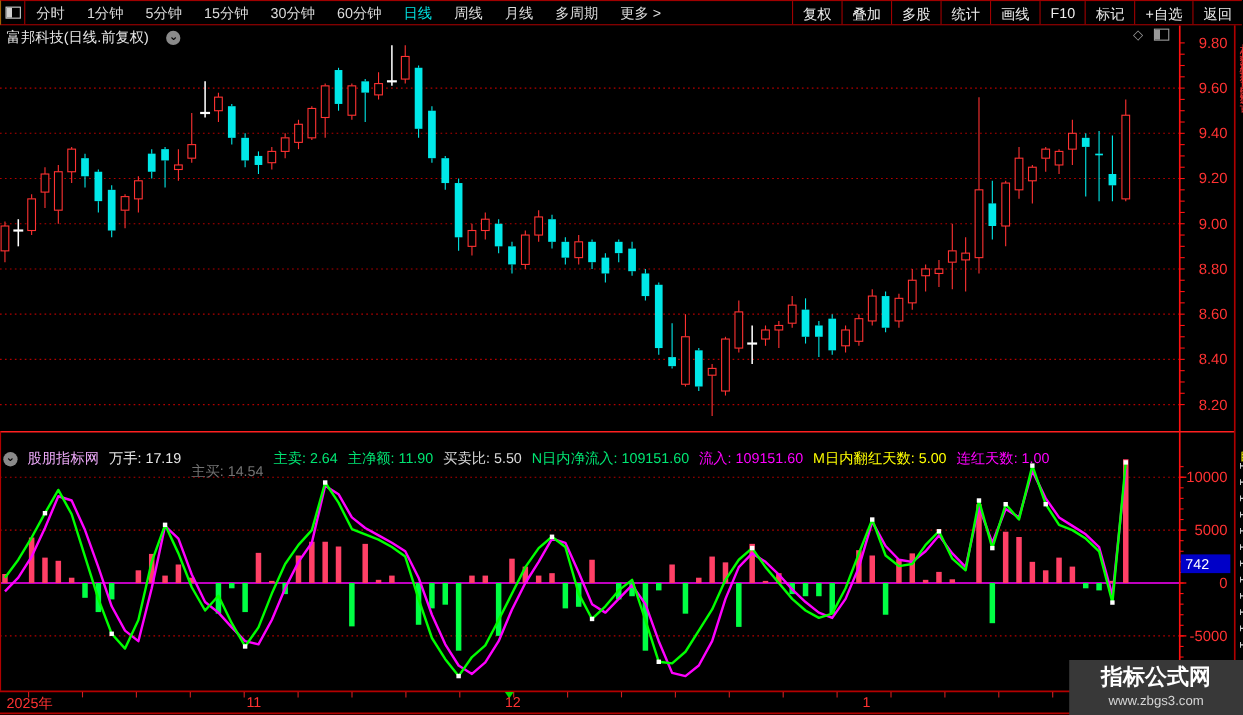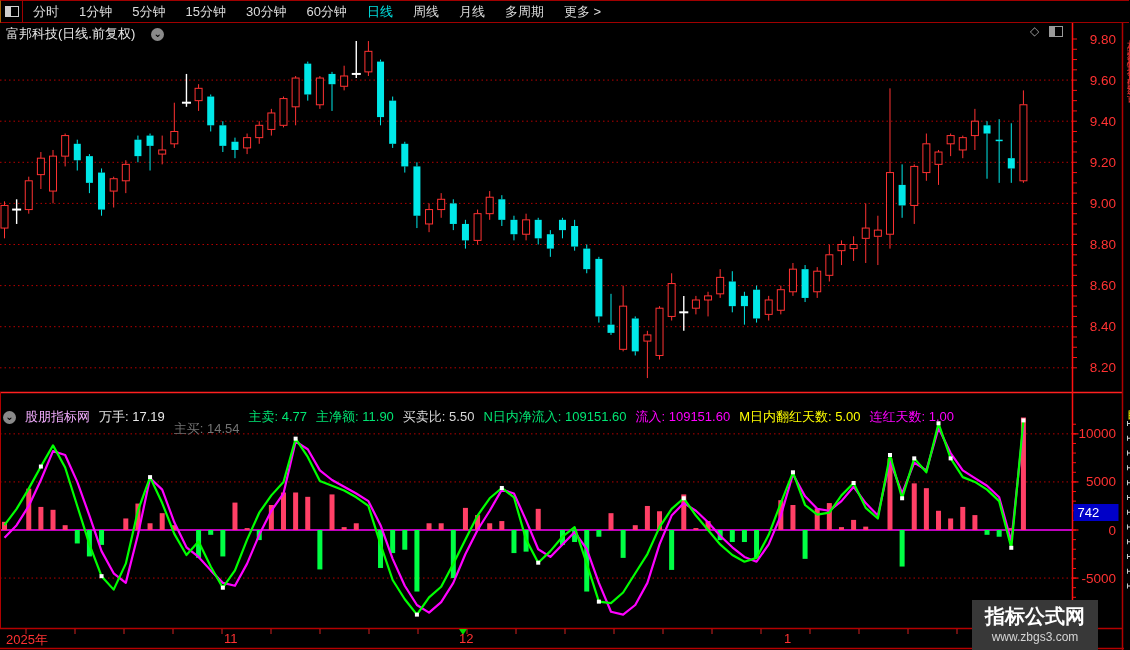--- a/index.html
+++ b/index.html
@@ -24,21 +24,21 @@
         font-size:10px;line-height:12px;text-align:center;font-weight:bold;}
   .ticons{position:absolute;top:24px;left:1030px;z-index:3;color:#9a9a9a;font-size:12px;display:flex;gap:10px;align-items:center;}
   .wini2{display:inline-block;width:12px;height:9px;border:1px solid #9a9a9a;background:linear-gradient(90deg,#9a9a9a 0 5px,#000 5px);}
   
   .ind-hdr{position:absolute;left:3px;top:396px;z-index:3;display:flex;align-items:center;gap:9px;font-size:13px;white-space:nowrap;}
   .ind-hdr .site{color:#f0abfc;}
   .ind-hdr .fld{display:inline-block;}
   
   .date-label{position:absolute;z-index:3;color:#ff3232;font-size:13px;top:631px;}
   
-  .wm{position:absolute;left:972px;top:600px;width:126px;height:50px;background:#383838;z-index:4;
+  .wm{position:absolute;left:972px;top:600px;width:158px;height:50px;background:#383838;z-index:4;
       display:flex;flex-direction:column;align-items:center;justify-content:center;}
   .wm .l1{color:#ffffff;font-size:20px;font-weight:bold;line-height:23px;}
   .wm .l2{color:#d5d5d5;font-size:12px;line-height:18px;}
   
   .rstrip{position:absolute;left:1124px;top:0;width:6px;height:650px;overflow:hidden;z-index:2;background:#000;}
   .rstrip .vtx{position:absolute;left:0;writing-mode:vertical-rl;font-size:12px;letter-spacing:4px;}
 </style>
 </head>
 <body>
 
@@ -523,37 +523,48 @@
           <span>15分钟</span>
           <span>30分钟</span>
           <span>60分钟</span>
           <span class="active">日线</span>
           <span>周线</span>
           <span>月线</span>
           <span>多周期</span>
           <span>更多 &gt;</span>
         </div>
     </div>
+    <div class="rbtns" id="rbtns">
+        <span>复权</span>
+        <span>叠加</span>
+        <span>多股</span>
+        <span>统计</span>
+        <span>画线</span>
+        <span>F10</span>
+        <span>标记</span>
+        <span>+自选</span>
+        <span>返回</span>
+      </div>
   </div>
 
   <div class="title-row">
     <span>富邦科技(日线.前复权)</span>
     <span class="circ">⌄</span>
   </div>
   <div class="ticons">
     <span>◇</span>
     <span class="wini2"></span>
   </div>
 
   <div class="ind-hdr" id="ind-hdr">
     <span class="circ">⌄</span>
     <span class="site">股朋指标网</span>
   <span class="fld" style="color: rgb(232, 232, 232);">万手: 17.19</span>
       <span class="fld" style="color: #737373; margin-top: 24px;">主买: 14.54</span>
-      <span class="fld" style="color: rgb(0, 230, 115);">主卖: 4.77</span>
+      <span class="fld" style="color: rgb(0, 230, 115);">主卖: 2.64</span>
       <span class="fld" style="color: rgb(0, 230, 115);">主净额: 11.90</span>
       <span class="fld" style="color: rgb(216, 216, 216);">买卖比: 5.50</span>
       <span class="fld" style="color: rgb(0, 230, 115);">N日内净流入: 109151.60</span>
       <span class="fld" style="color: rgb(255, 0, 255);">流入: 109151.60</span>
       <span class="fld" style="color: rgb(255, 255, 0);">M日内翻红天数: 5.00</span>
       <span class="fld" style="color: rgb(255, 0, 255);">连红天数: 1.00</span>
     </div>
 
   <span class="date-label" style="left:6px">2025年</span>
   <span id="months"><span class="date-label" style="left: 224px;">11</span><span class="date-label" style="left: 459px;">12</span><span class="date-label" style="left: 784px;">1</span></span>

